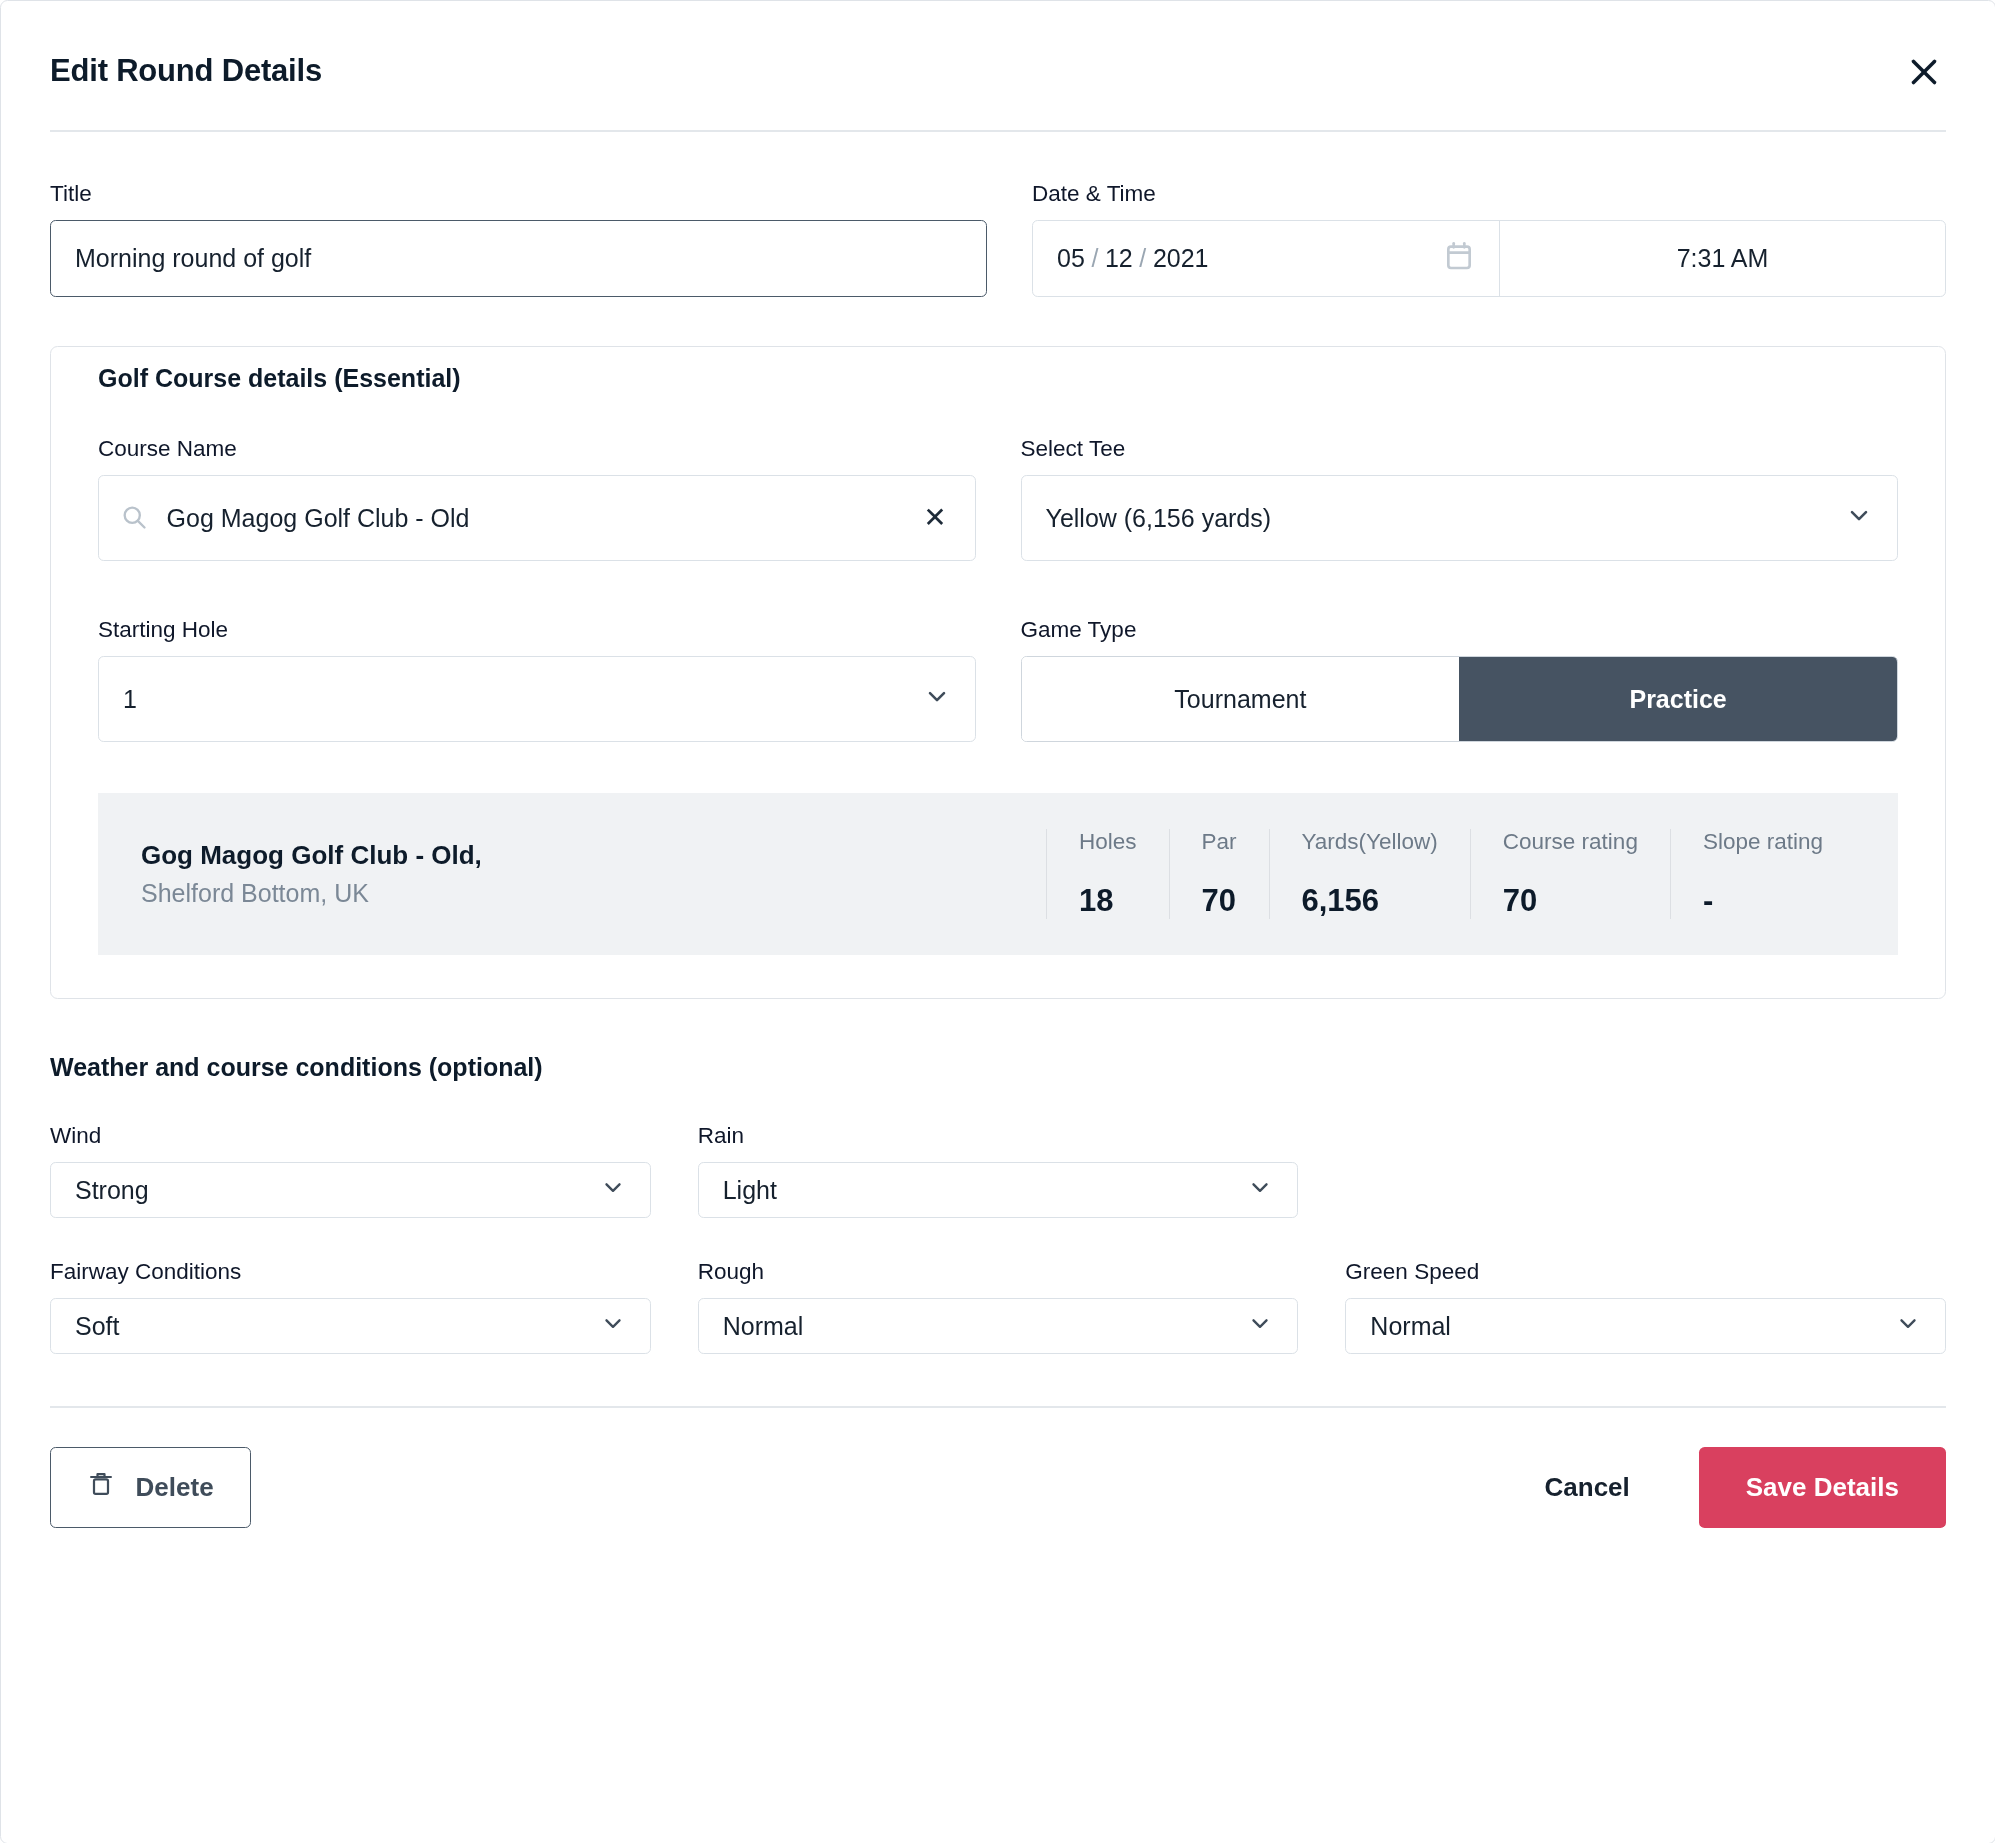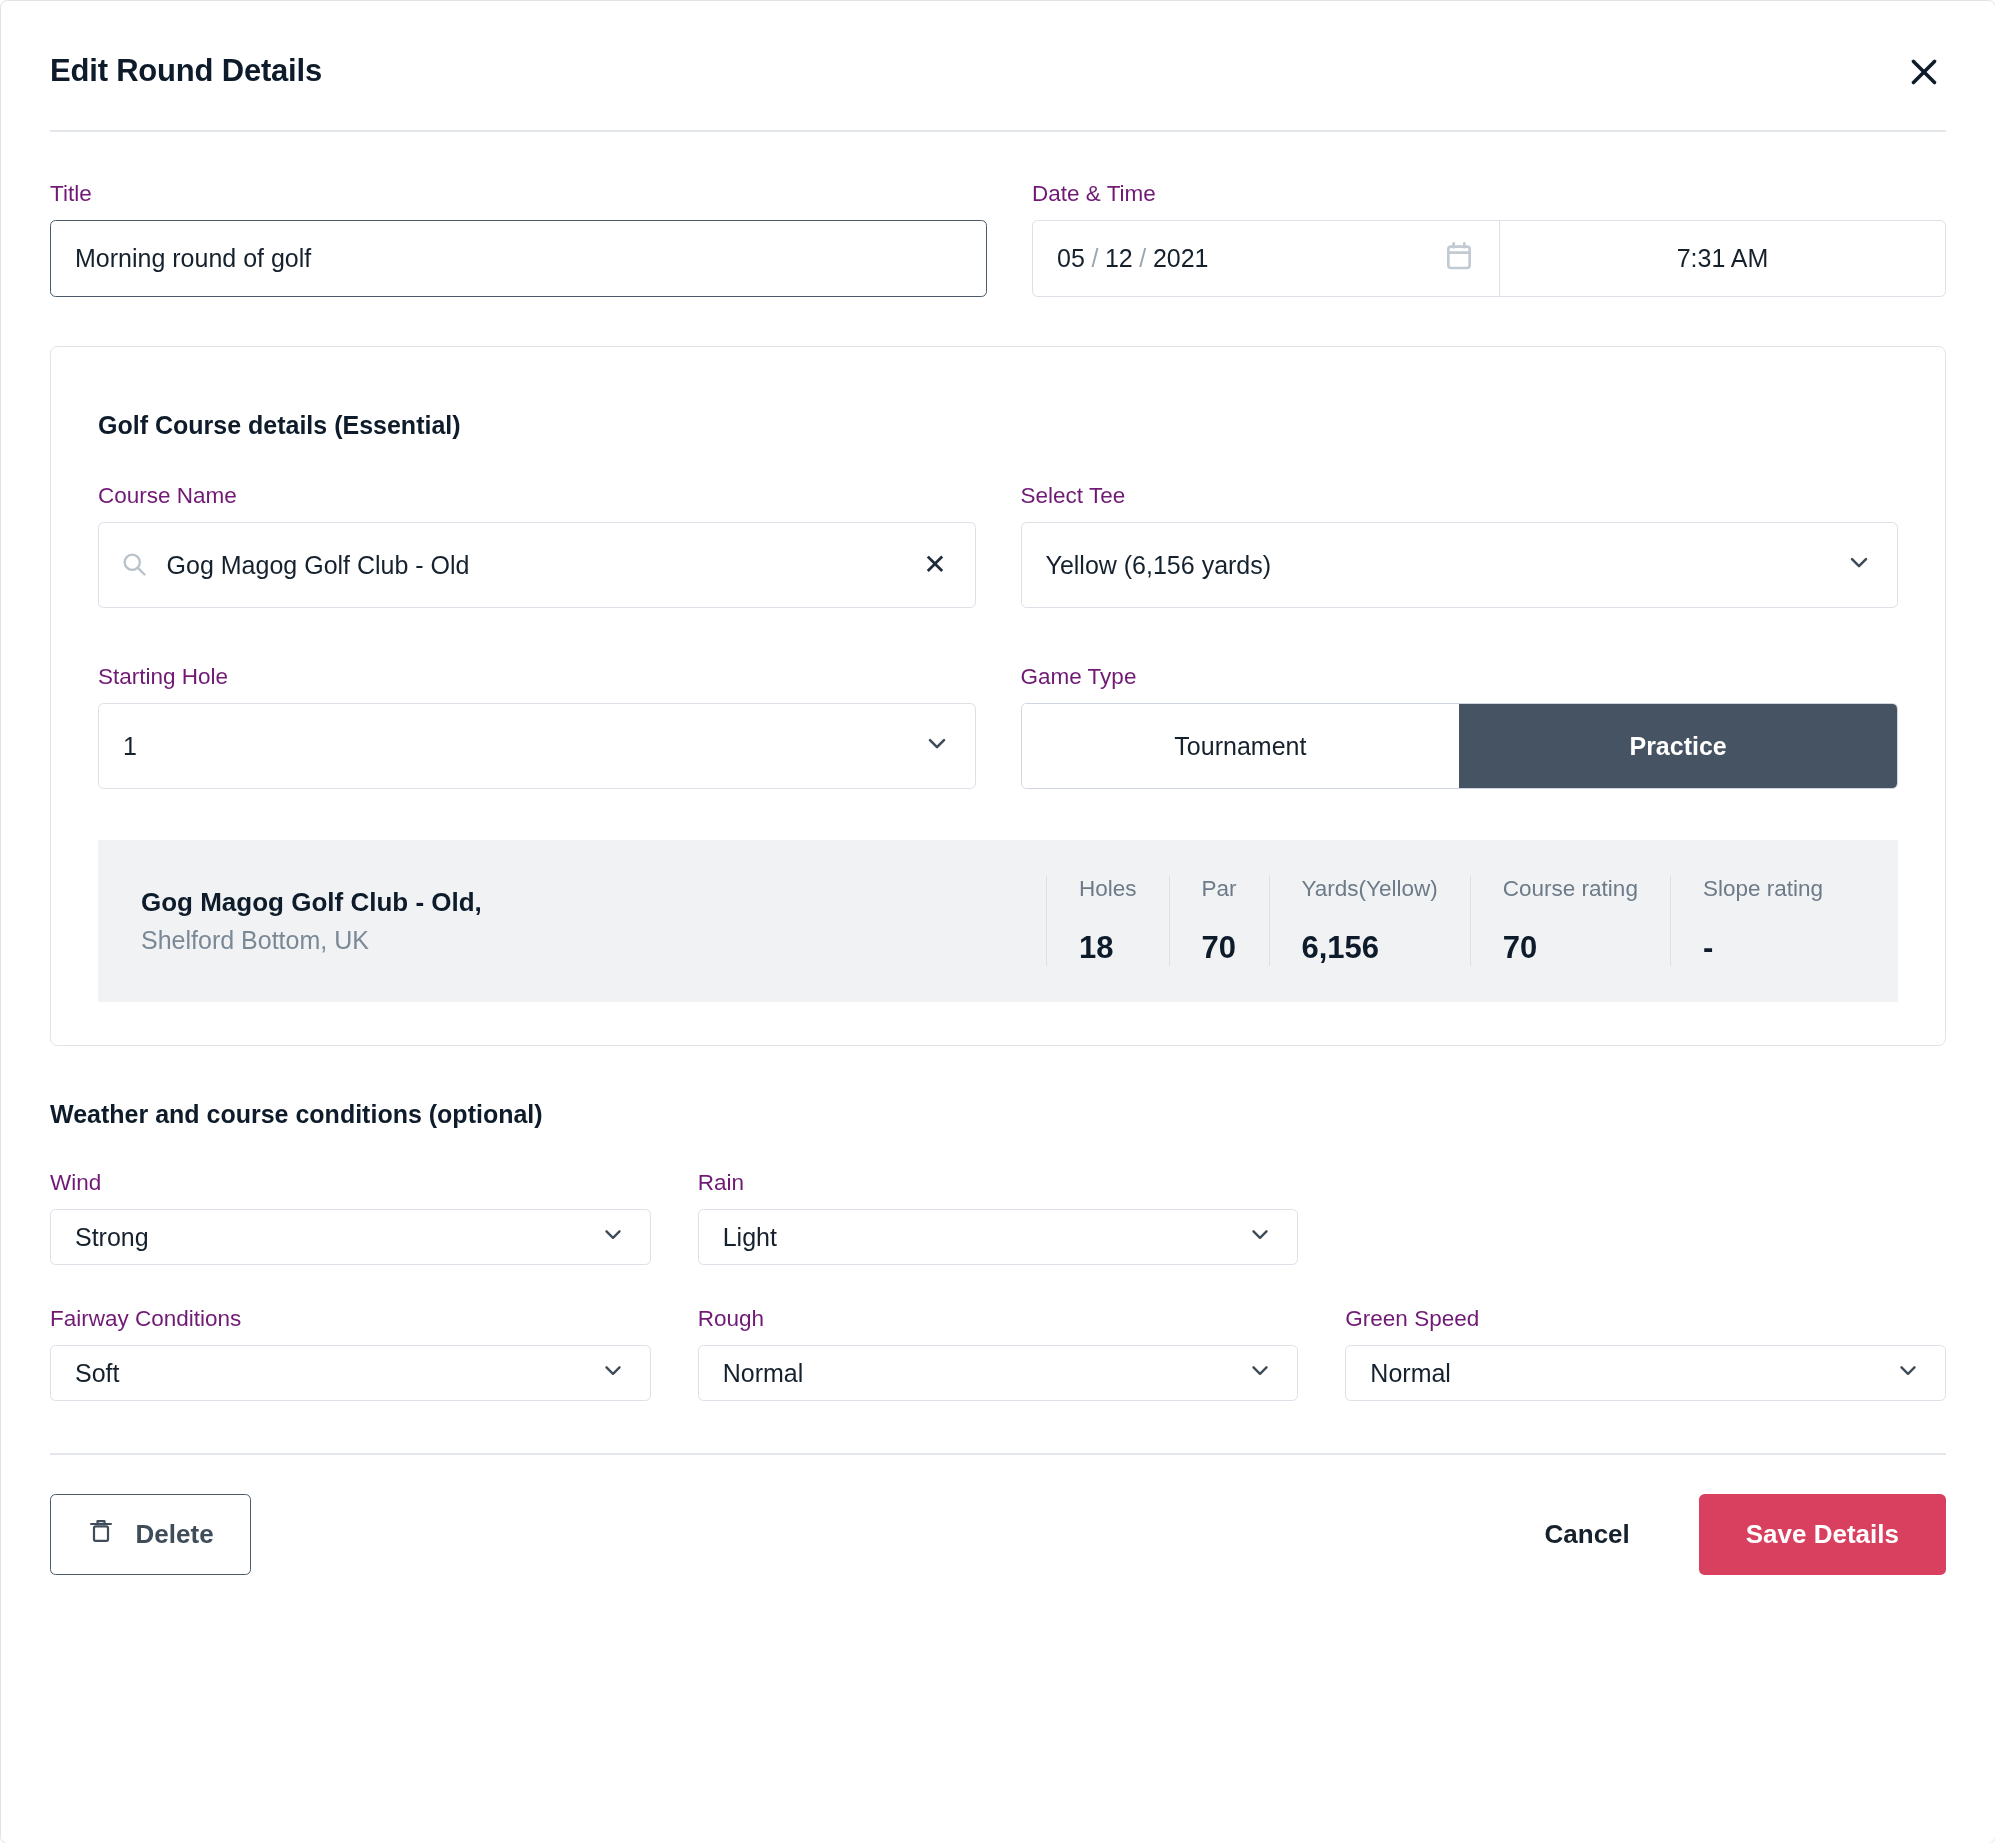--- a/index.html
+++ b/index.html
@@ -44,21 +44,21 @@
   .close-btn svg { display: block; }
   .hdr-rule {
     height: 1.9px;
     background: #e3e7eb;
     margin: 36px 0 0 0;
   }
 
   
   .field-label {
     font-size: 22.5px;
-    color: #701a75;
+    color: #0f172a;
     margin-bottom: 13px;
     display: block;
   }
   .text-input {
     height: 77px;
     border: 1.9px solid #4b5a69;
     border-radius: 5.6px;
     background: #fff;
     display: flex;
     align-items: center;
@@ -119,21 +119,21 @@
     font-size: 25px;
     color: #16212e;
     cursor: text;
   }
 
   
   .course-card {
     margin-top: 49px;
     border: 1.9px solid #dfe3e8;
     border-radius: 7.5px;
-    padding: 64px 47px 43px 47px;
+    padding: 17px 47px 43px 47px;
   }
   .card-title {
     font-size: 25px;
     font-weight: bold;
     color: #0d1b2a;
     margin-bottom: 43px;
   }
   .grid2 {
     display: flex;
     gap: 45px;

